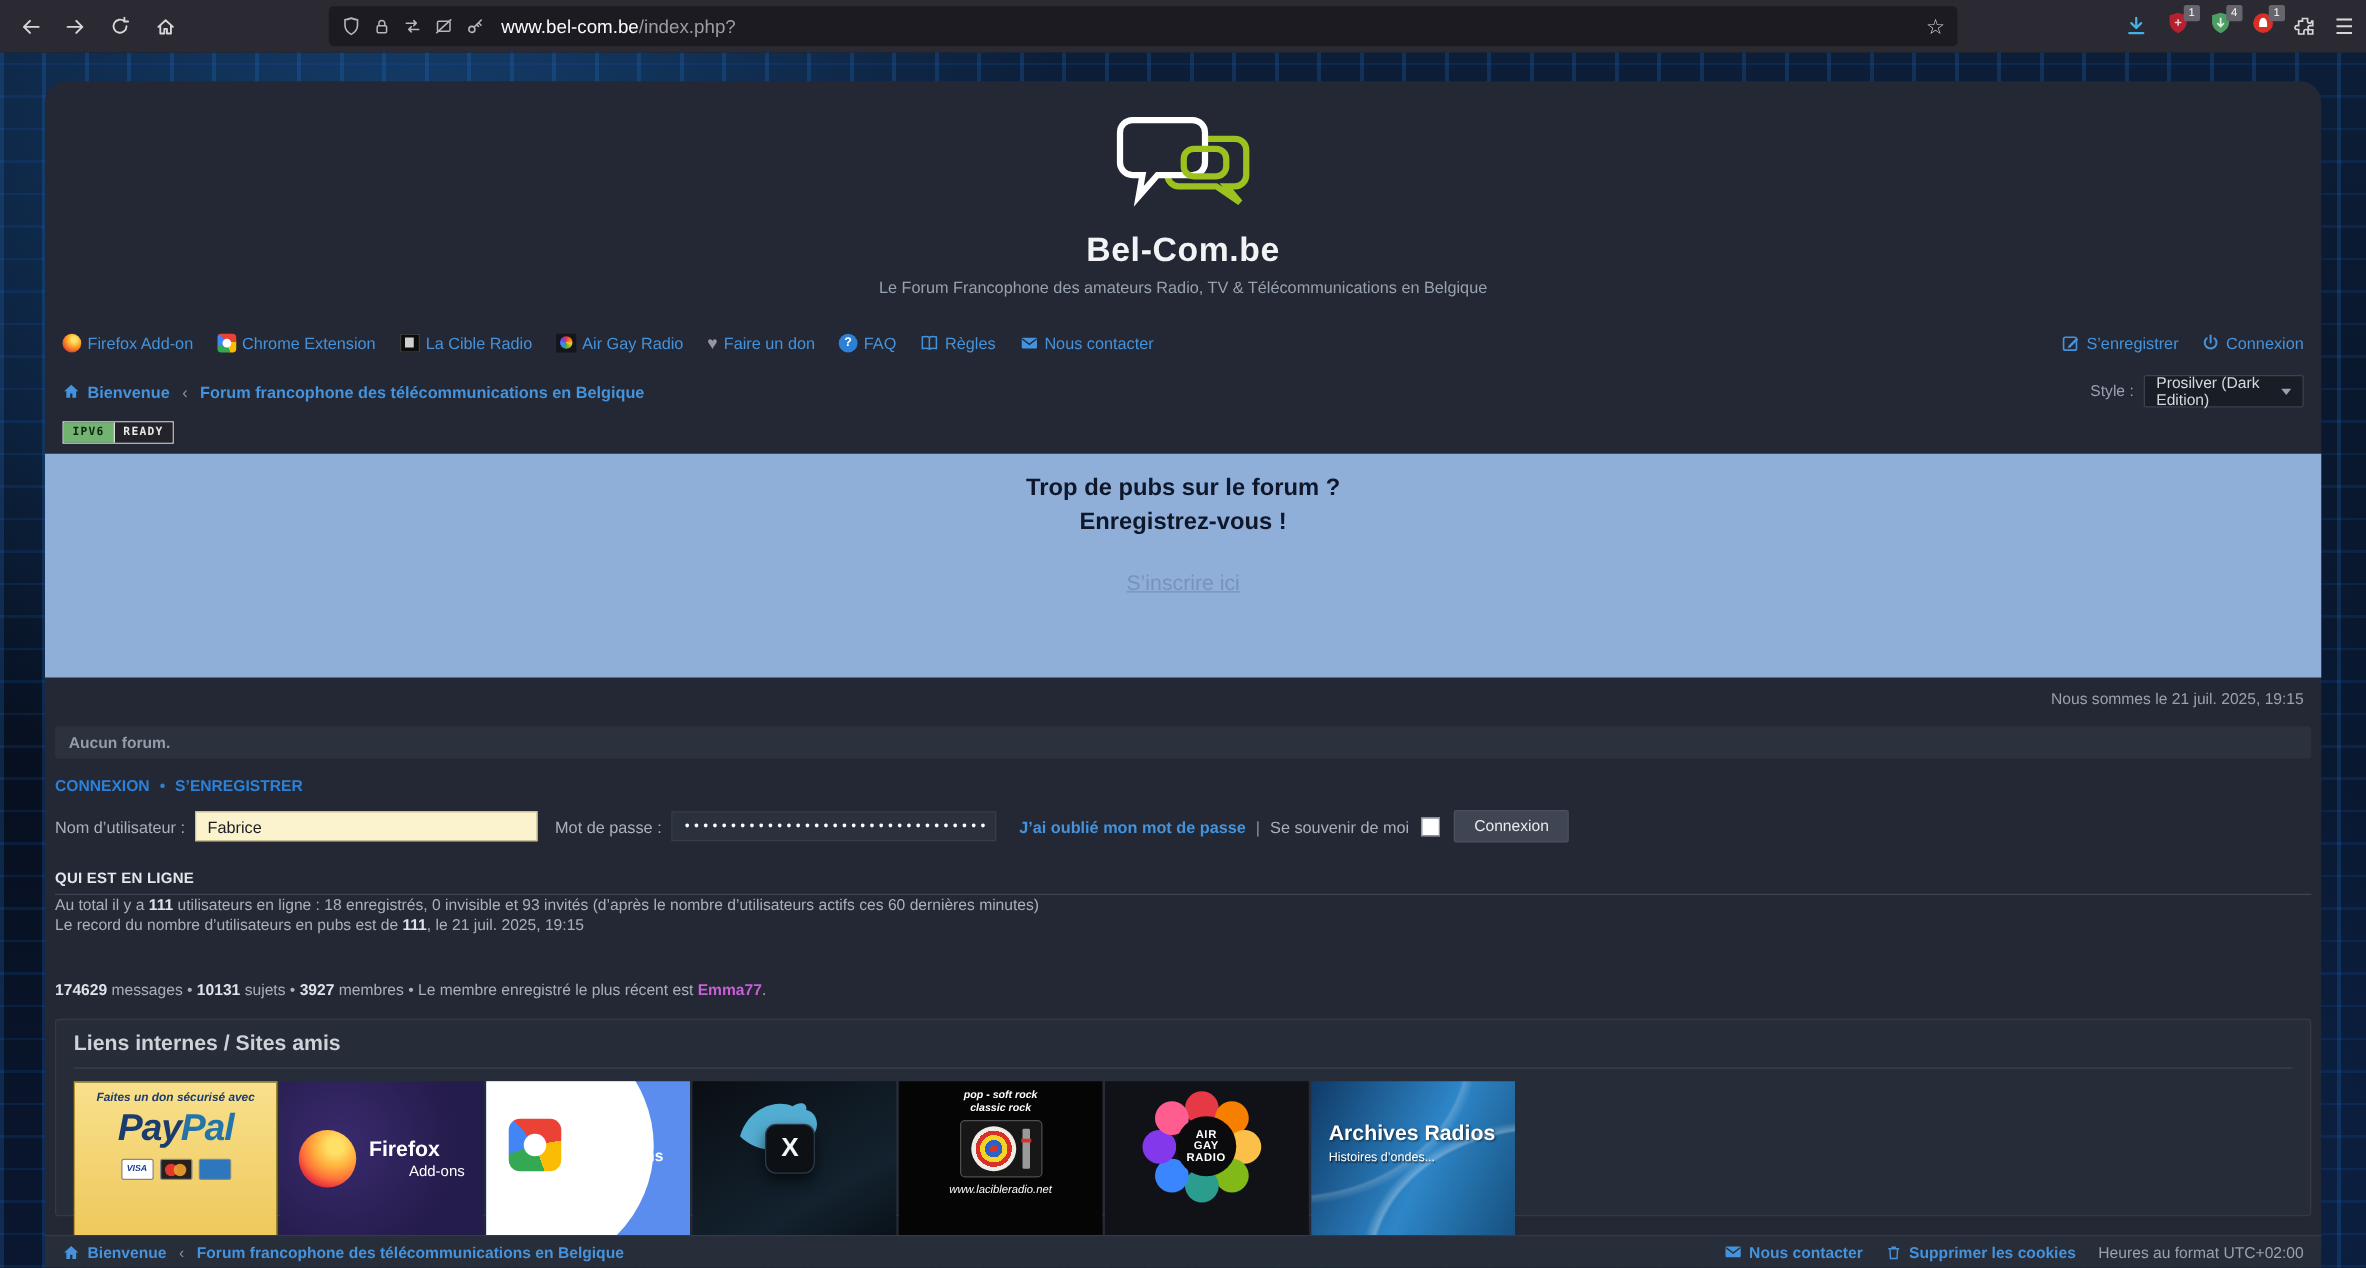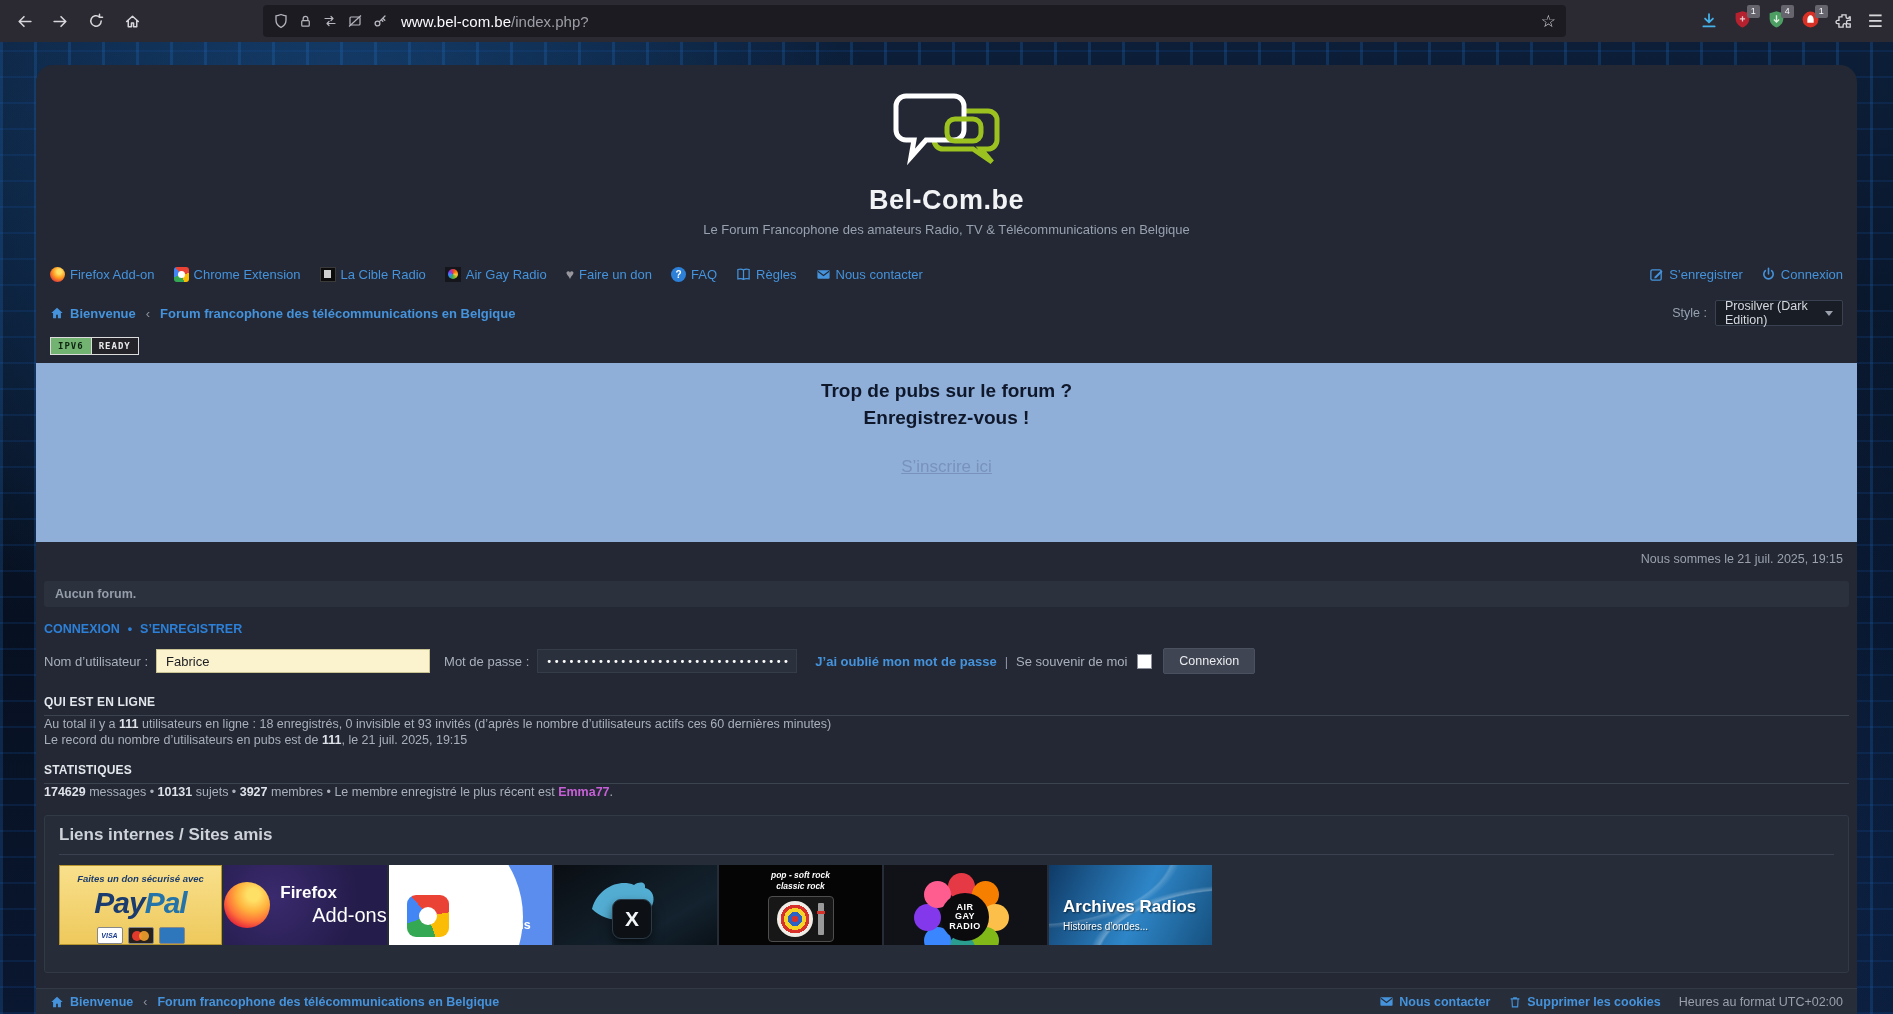--- a/index.html
+++ b/index.html
@@ -87,40 +87,40 @@
   .btn-conn { margin-left:11px; background:#3f4552; color:#e9ebee; border:1px solid #4a5160; padding:5px 15px; font-size:12.5px; border-radius:2px; font-family:"Liberation Sans",sans-serif; cursor:pointer; }
 
   .sectitle { left:8px; right:8px; font-size:12px; font-weight:bold; color:#e3e7ec; padding-bottom:6px; border-bottom:1px solid #3c4452; letter-spacing:.2px; }
   .bodyline { left:8px; right:8px; font-size:12.5px; color:#a9b0bc; white-space:pre-wrap; }
   .bodyline b { color:#dfe3e9; }
   .emma { color:#c75fd7; font-weight:bold; }
 
   .panel { top:750px; left:8px; right:8px; height:158px; background:#262c38; border:1px solid #323947; padding:9px 14px 0; border-radius:3px; }
   .paneltitle { font-size:17px; color:#ced3da; padding-bottom:9px; border-bottom:1px solid #3a4150;font-weight:bold; }
   .banners { display:flex; gap:2px; margin-top:10px; }
-  .banner { width:163px; height:80px; position:relative; overflow:hidden; flex:none; cursor:pointer; }
+  .banner { width:163px; height:124px; position:relative; overflow:hidden; flex:none; cursor:pointer; }
 
   .b-paypal { background:linear-gradient(180deg,#f9e08c,#eec95c); border:1px solid #b8962f; text-align:center; color:#1a3c6e; }
   .pp-top { font-size:9.5px; font-weight:bold; font-style:italic; padding-top:7px; }
   .pp-brand { font-size:30px; font-weight:bold; font-style:italic; margin-top:2px; letter-spacing:-1px; }
   .pp-brand .p2 { color:#2574a9; }
   .pp-cards { display:flex; gap:5px; justify-content:center; margin-top:7px; }
   .pp-card { width:26px; height:17px; border-radius:2px; border:1px solid #888; }
   .pp-visa { background:#fff; color:#1a3c8f; font-size:7px; font-weight:bold; font-style:italic; display:flex; align-items:center; justify-content:center; }
   .pp-mc { background:#26211c; position:relative; }
   .pp-mc::before,.pp-mc::after { content:""; position:absolute; top:3px; width:10px; height:10px; border-radius:50%; }
   .pp-mc::before { left:3px; background:#e03a2f; }
   .pp-mc::after { left:10px; background:#f2a02c; opacity:.9; }
   .pp-ax { background:#2e77bc; }
 
   .b-firefox { background:radial-gradient(circle at 30% 40%, #3a2a6e, #241c4a 70%); display:flex; align-items:center; justify-content:center; gap:10px; }
   .ff-logo { width:46px; height:46px; border-radius:50%; background:radial-gradient(circle at 64% 28%, #ffe066 0 14%, #ffb13d 38%, #ff7139 60%, #e3223c 80%, #a8145f 100%); }
   .ff-txt { color:#fff; line-height:1.25; }
   .ff-t1 { font-size:17px; font-weight:bold; }
-  .ff-t2 { font-size:20px; font-weight:300;margin-left:32px; }
+  .ff-t2 { font-size:12px; font-weight:300;margin-left:32px; }
 
   .b-chrome { background:#5b8def; }
   .b-chrome::before { content:""; position:absolute; left:-66px; top:-48px; width:200px; height:200px; background:#fff; border-radius:50%; }
   .cws-logo { position:absolute; left:18px; top:30px; width:42px; height:42px; border-radius:9px; background:conic-gradient(from -40deg, #ea4335 0 120deg, #fbbc05 0 200deg, #34a853 0 290deg, #4285f4 0); }
   .cws-logo::after { content:""; position:absolute; inset:12px; background:#fff; border-radius:50%; }
   .cws-txt { position:absolute; right:10px; top:36px; width:78px; color:#fff; font-size:12.5px; font-weight:bold; line-height:1.3; }
 
   .b-x { background:linear-gradient(150deg,#0a0e13,#13222e 70%,#0a1118); }
   .x-bird { position:absolute; left:28px; top:6px; }
   .x-box { position:absolute; left:58px; top:34px; width:40px; height:40px; background:#0d1116; border:1px solid #2b3a46; border-radius:9px; color:#f3f6f8; font-size:21px; font-weight:bold; display:flex; align-items:center; justify-content:center; box-shadow:0 6px 12px rgba(0,0,0,.6); }
@@ -372,21 +372,20 @@
     <span class="fsep">|</span>
     <span>Se souvenir de moi</span>
     <span class="chk"></span>
     <button class="btn-conn">Connexion</button>
   </div>
 
   <div class="abs sectitle" style="top:630px;">QUI EST EN LIGNE</div>
   <div class="abs bodyline" style="top:652px;"><span>Au total il y a </span><b>111</b><span> utilisateurs en ligne : 18 enregistrés, 0 invisible et 93 invités (d’après le nombre d’utilisateurs actifs ces 60 dernières minutes)</span></div>
   <div class="abs bodyline" style="top:668px;"><span>Le record du nombre d’utilisateurs en pubs est de </span><b>111</b><span>, le 21 juil. 2025, 19:15</span></div>
 
-  <div class="abs sectitle" style="top:698px;">STATISTIQUES</div>
   <div class="abs bodyline" style="top:720px;"><b>174629</b><span> messages • </span><b>10131</b><span> sujets • </span><b>3927</b><span> membres • </span><span>Le membre enregistré le plus récent est </span><a class="emma">Emma77</a><span>.</span></div>
 
   <div class="abs panel">
     <div class="paneltitle">Liens internes / Sites amis</div>
     <div class="banners">
       <div class="banner b-paypal">
         <div class="pp-top">Faites un don sécurisé avec</div>
         <div class="pp-brand"><span>Pay</span><span class="p2">Pal</span></div>
         <div class="pp-cards">
           <span class="pp-card pp-visa">VISA</span>

